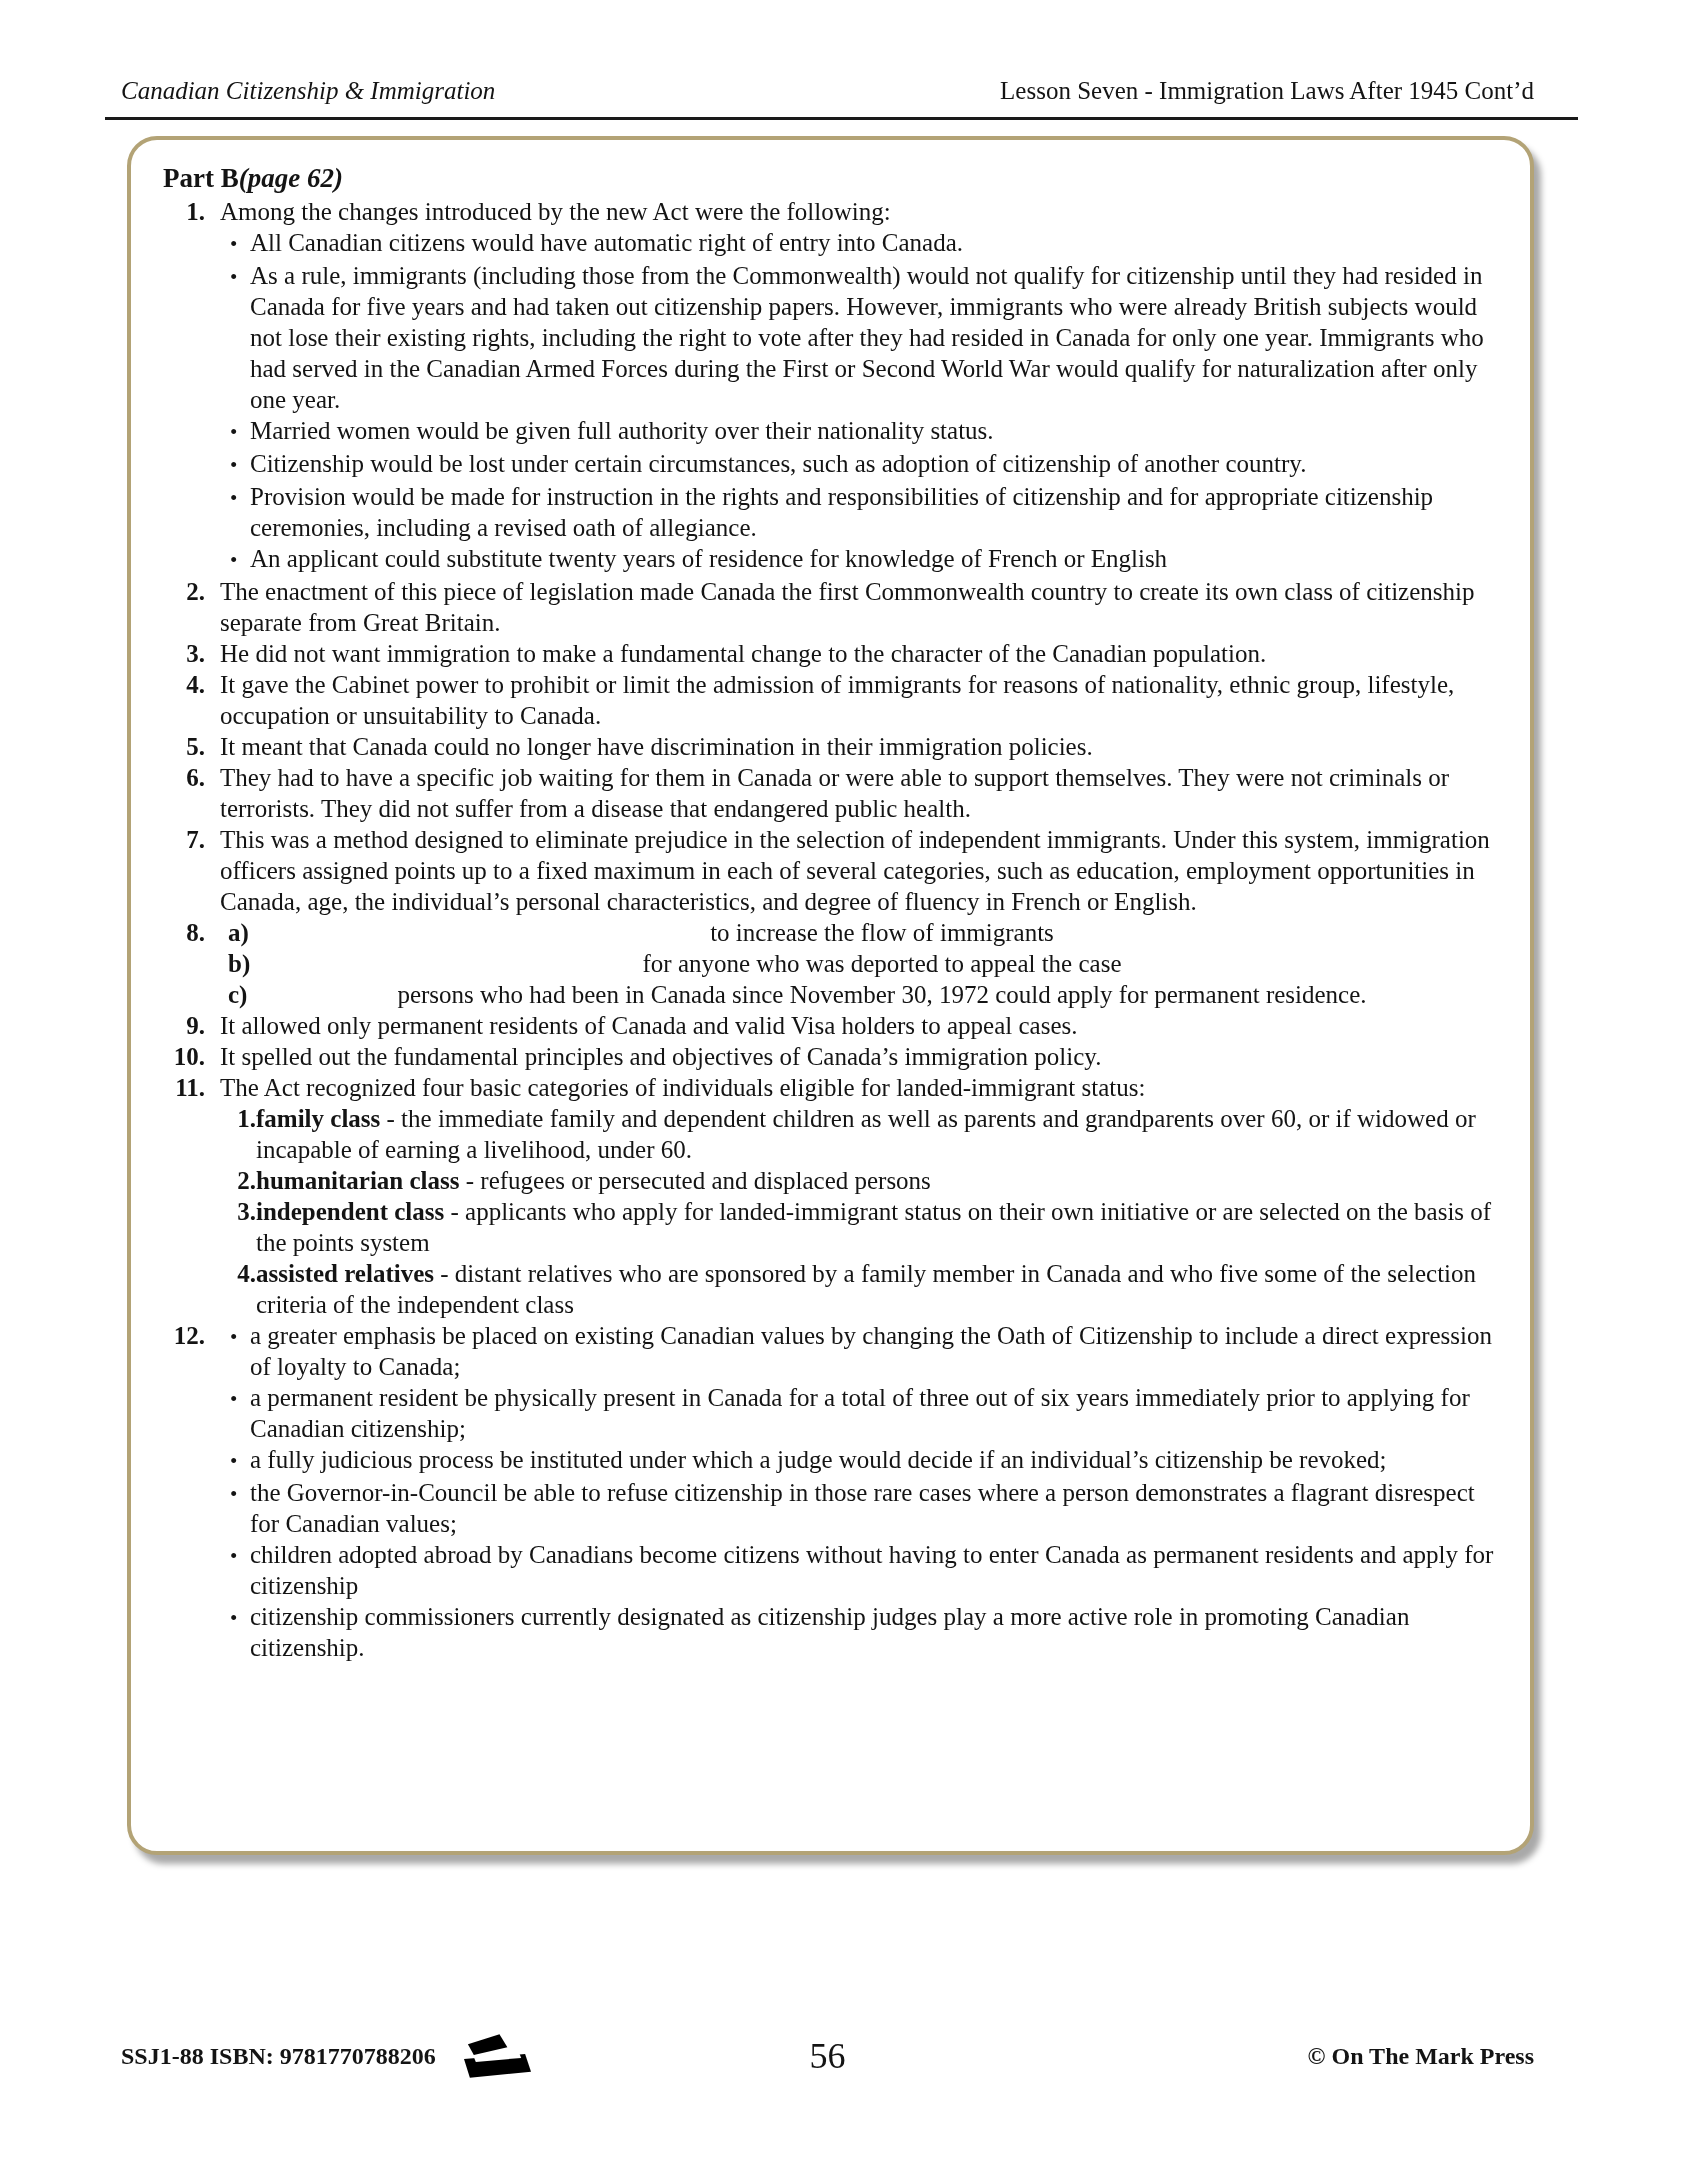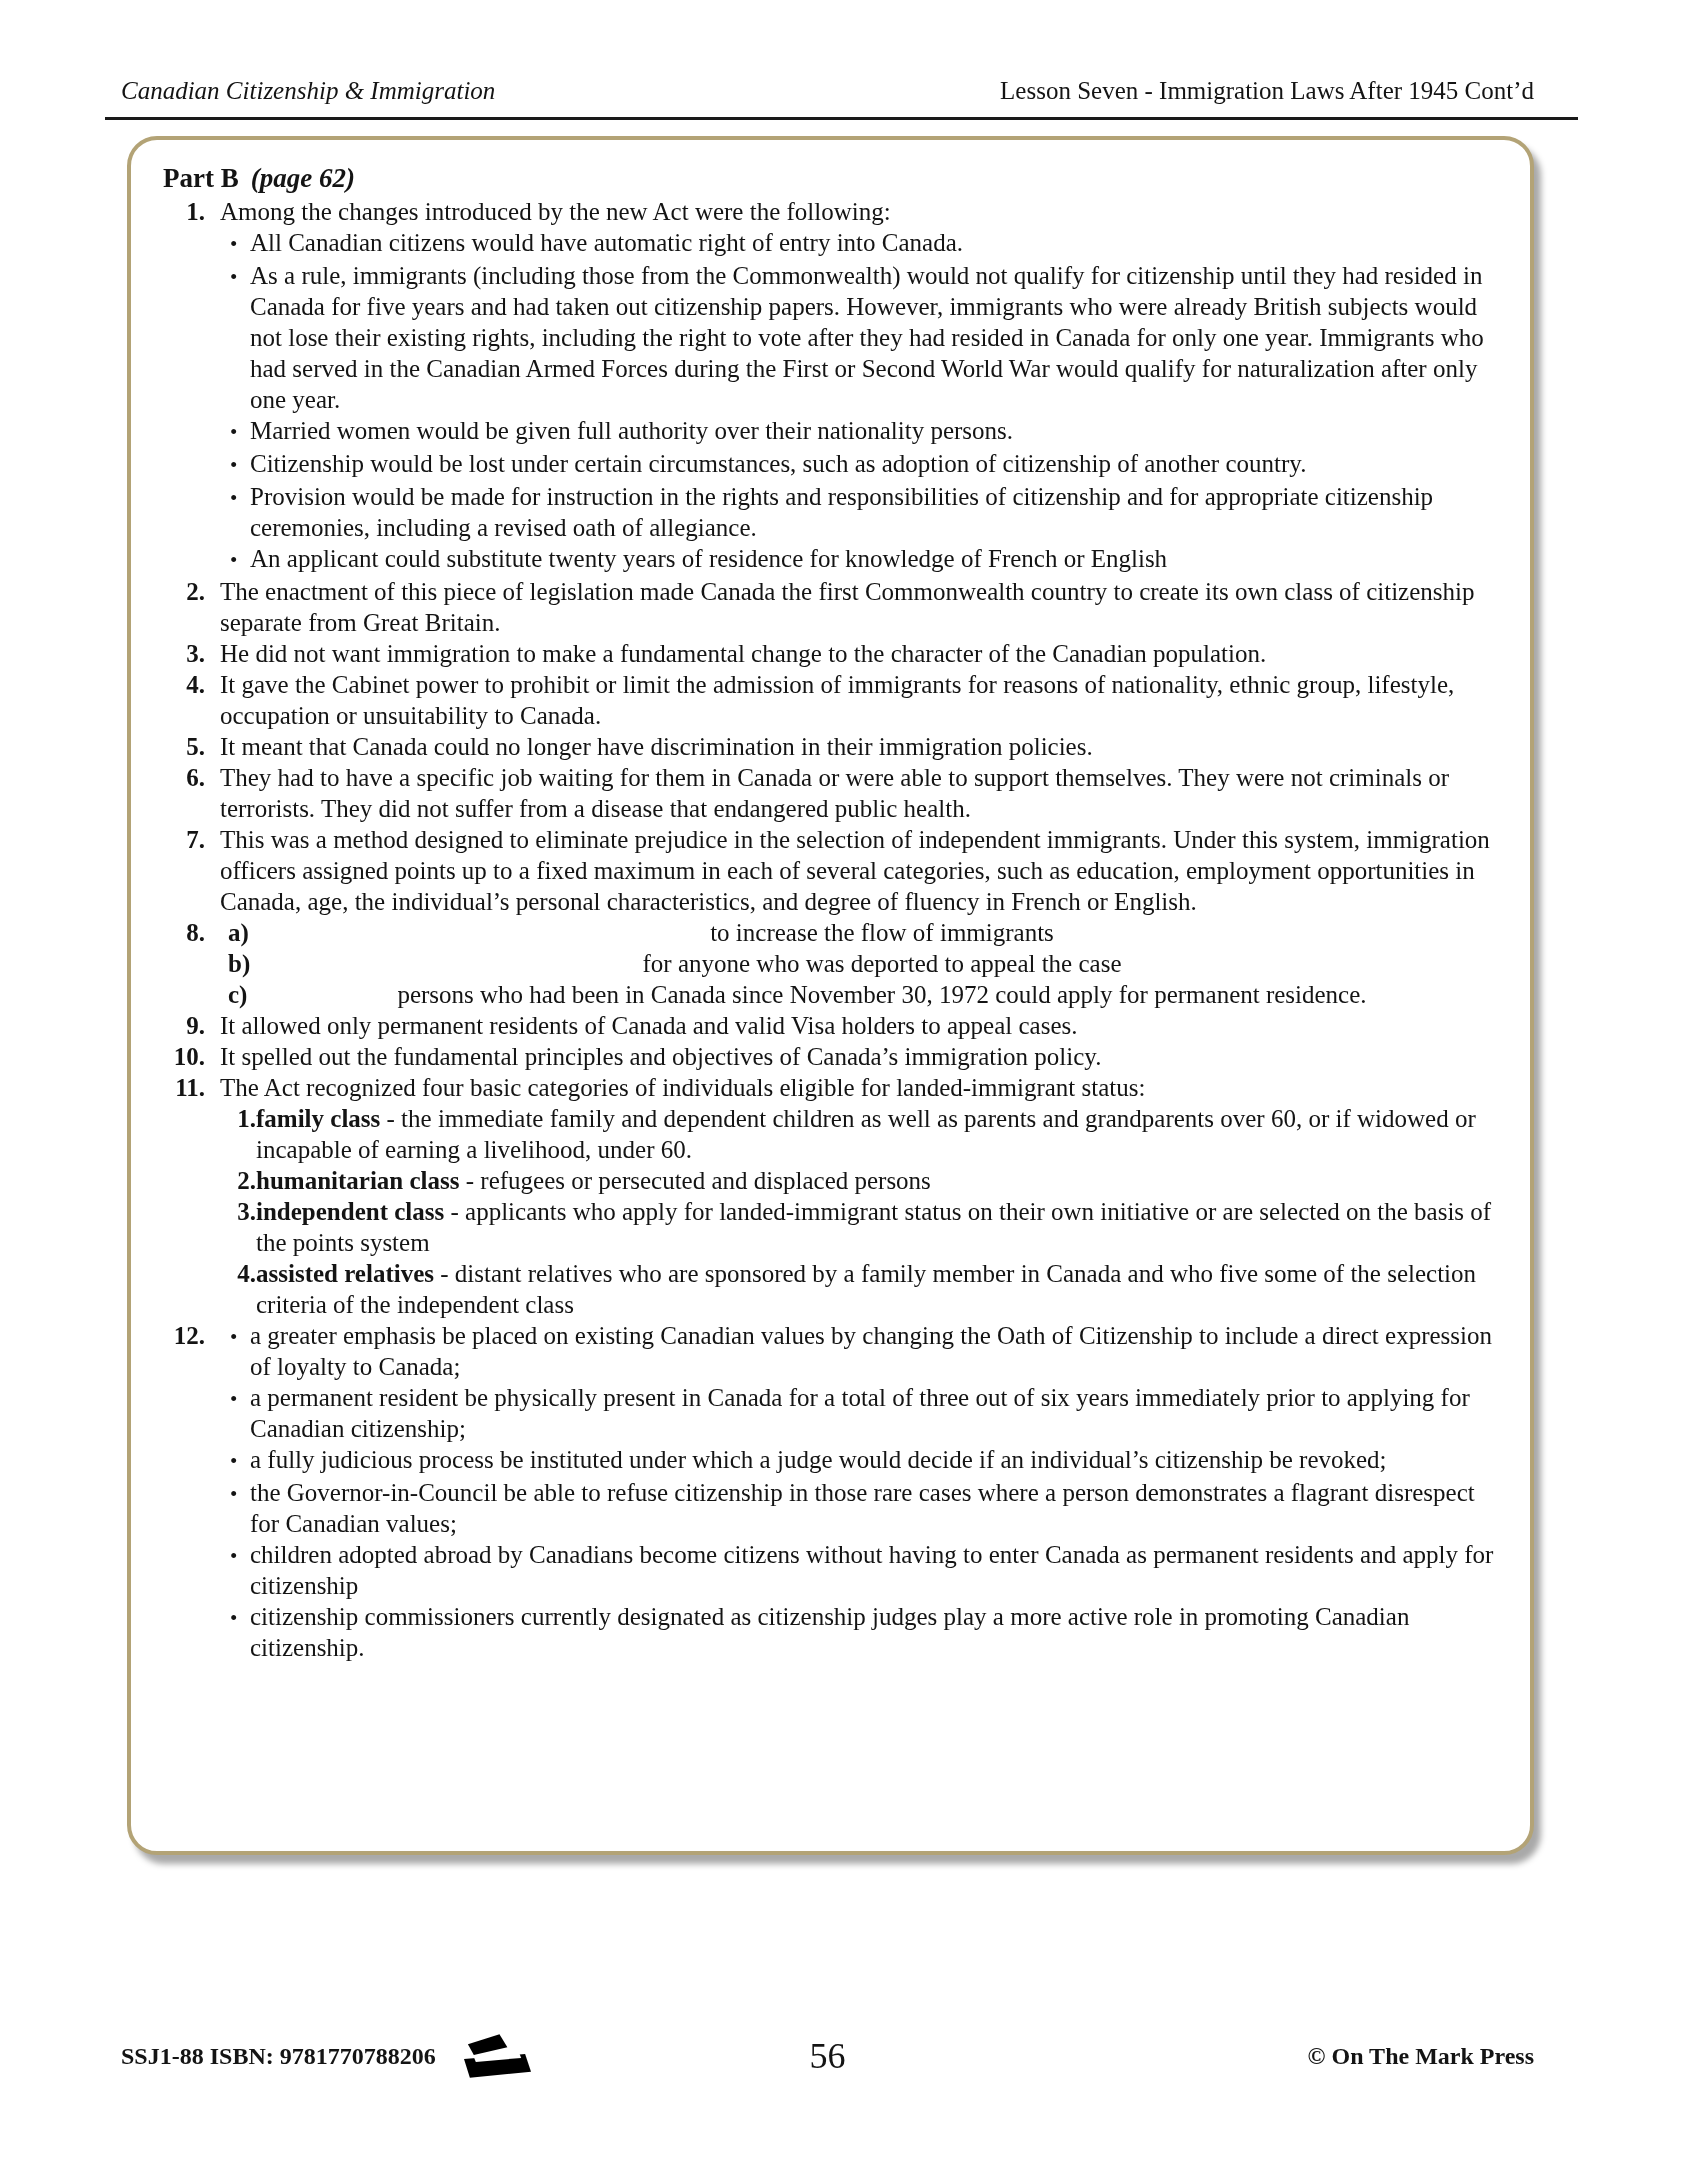--- a/index.html
+++ b/index.html
@@ -17,21 +17,21 @@
   .content-box {
     margin:16px 149px 0 127px; min-height:1719px;
     border:4px solid #b3a376; border-radius:30px;
     box-shadow:7px 9px 6px #a9a9a9;
     padding:20px 30px 20px 28px;
     font-size:25px; line-height:31px;
     background:#ffffff;
   }
   .part-line { font-size:27px; line-height:36px; padding-left:4px; }
   .part-title { font-weight:bold;text-align:right; }
-  .part-page { font-weight:bold; font-style:italic; margin-left:12px; }
+  .part-page { font-weight:bold; font-style:italic; }
   .item { display:flex; }
   .num { flex:0 0 46px; text-align:right; font-weight:bold; }
   .body { flex:1; margin-left:15px; }
   .bullet { display:flex; }
   .dot { flex:0 0 30px; padding-left:10px; }
   .dot::before { content:"\2022"; font-size:21px; }
   .btext { flex:1; }
   .letter-line { display:flex; }
   .letter { flex:0 0 44px; padding-left:8px; font-weight:bold; }
   .ltext { flex:1;text-align:center; }
@@ -73,21 +73,21 @@
       <div class="bullet">
         <span class="dot"></span>
         <div class="btext">All Canadian citizens would have automatic right of entry into Canada.</div>
       </div>
       <div class="bullet">
         <span class="dot"></span>
         <div class="btext">As a rule, immigrants (including those from the Commonwealth) would not qualify for citizenship until they had resided in Canada for five years and had taken out citizenship papers.  However, immigrants who were already British subjects would not lose their existing rights, including the right to vote after they had resided in Canada for only one year.  Immigrants who had served in the Canadian Armed Forces during the First or Second World War would qualify for naturalization after only one year.</div>
       </div>
       <div class="bullet">
         <span class="dot"></span>
-        <div class="btext">Married women would be given full authority over their nationality persons.</div>
+        <div class="btext">Married women would be given full authority over their nationality status.</div>
       </div>
       <div class="bullet">
         <span class="dot"></span>
         <div class="btext">Citizenship would be lost under certain circumstances, such as adoption of citizenship of another country.</div>
       </div>
       <div class="bullet">
         <span class="dot"></span>
         <div class="btext">Provision would be made for instruction in the rights and responsibilities of citizenship and for appropriate citizenship ceremonies, including a revised oath of allegiance.</div>
       </div>
       <div class="bullet">

